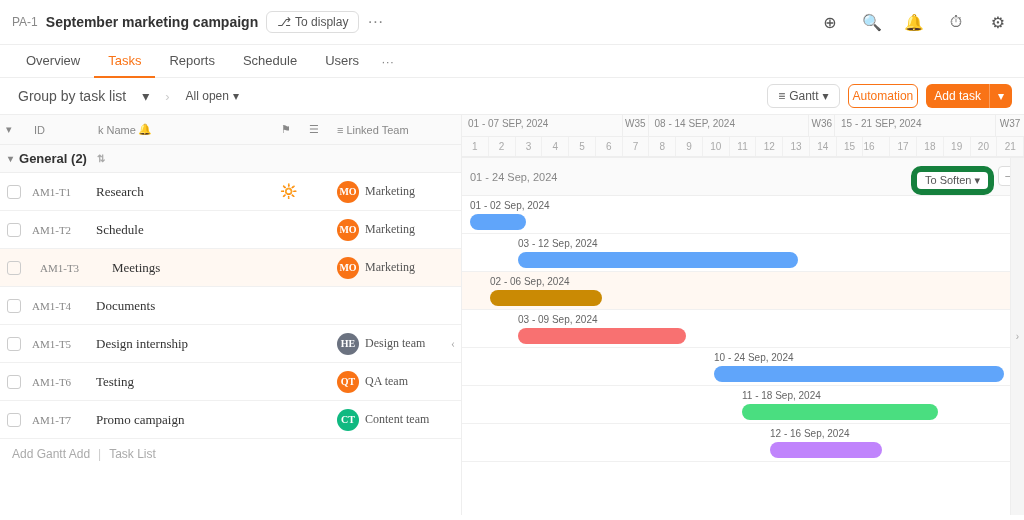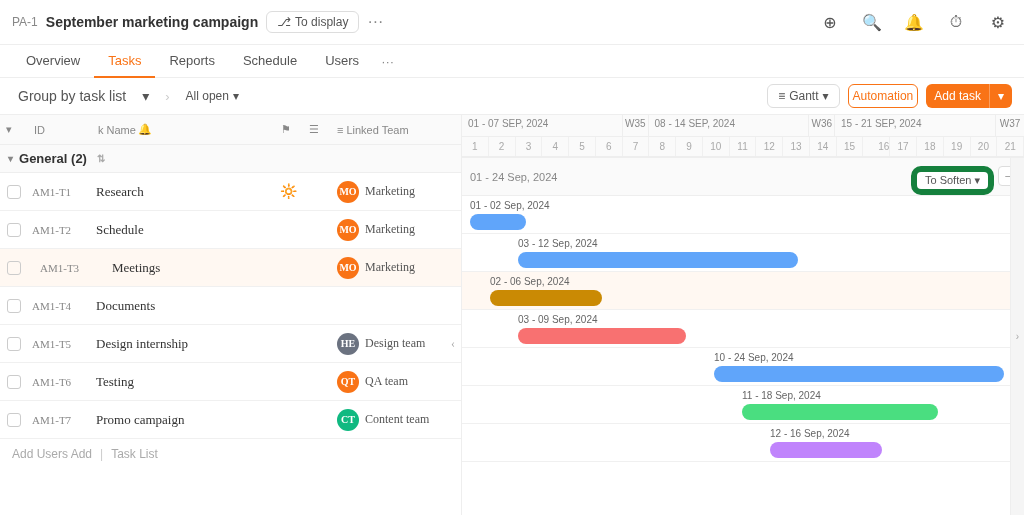--- a/index.html
+++ b/index.html
@@ -242,21 +242,21 @@
           <div class="task-name">Promo campaign</div>
           <div class="task-icon"></div>
           <div class="task-notify"></div>
           <div class="linked-team">
             <div class="team-avatar" style="background:#10b981;">CT</div>
             <span>Content team</span>
           </div>
         </div>
 
         <div class="add-row">
-          <span>Add Users Add</span>
+          <span>Add Gantt Add</span>
           <span style="color:#ccc;">|</span>
           <span>Task List</span>
         </div>
       </div>
     </div>
 
     <div class="gantt-area" style="position:relative; overflow:hidden;">
 
       <div class="gantt-header" style="position:relative; z-index:2;">
 
@@ -281,21 +281,21 @@
 
           <div style="width:28px; text-align:center; font-size:10px; color:#aaa; line-height:20px; border-right:1px solid #f0f0f0;">8</div>
           <div style="width:28px; text-align:center; font-size:10px; color:#aaa; line-height:20px; border-right:1px solid #f0f0f0;">9</div>
           <div style="width:28px; text-align:center; font-size:10px; color:#aaa; line-height:20px; border-right:1px solid #f0f0f0;">10</div>
           <div style="width:28px; text-align:center; font-size:10px; color:#aaa; line-height:20px; border-right:1px solid #f0f0f0;">11</div>
           <div style="width:28px; text-align:center; font-size:10px; color:#aaa; line-height:20px; border-right:1px solid #f0f0f0;">12</div>
           <div style="width:28px; text-align:center; font-size:10px; color:#aaa; line-height:20px; border-right:1px solid #f0f0f0;">13</div>
           <div style="width:28px; text-align:center; font-size:10px; color:#aaa; line-height:20px; border-right:1px solid #f0f0f0;">14</div>
 
           <div style="width:28px; text-align:center; font-size:10px; color:#aaa; line-height:20px; border-right:1px solid #f0f0f0;">15</div>
-          <div style="width:28px; text-align:right; font-size:10px; color:#aaa; line-height:20px; border-right:1px solid #f0f0f0;">16</div>
+          <div style="width:28px; text-align:left; font-size:10px; color:#aaa; line-height:20px; border-right:1px solid #f0f0f0;">16</div>
           <div style="width:28px; text-align:center; font-size:10px; color:#aaa; line-height:20px; border-right:1px solid #f0f0f0;">17</div>
           <div style="width:28px; text-align:center; font-size:10px; color:#aaa; line-height:20px; border-right:1px solid #f0f0f0;">18</div>
           <div style="width:28px; text-align:center; font-size:10px; color:#aaa; line-height:20px; border-right:1px solid #f0f0f0;">19</div>
           <div style="width:28px; text-align:center; font-size:10px; color:#aaa; line-height:20px; border-right:1px solid #f0f0f0;">20</div>
           <div style="width:28px; text-align:center; font-size:10px; color:#aaa; line-height:20px; border-right:1px solid #f0f0f0;">21</div>
         </div>
       </div>
 
       <div>
 

